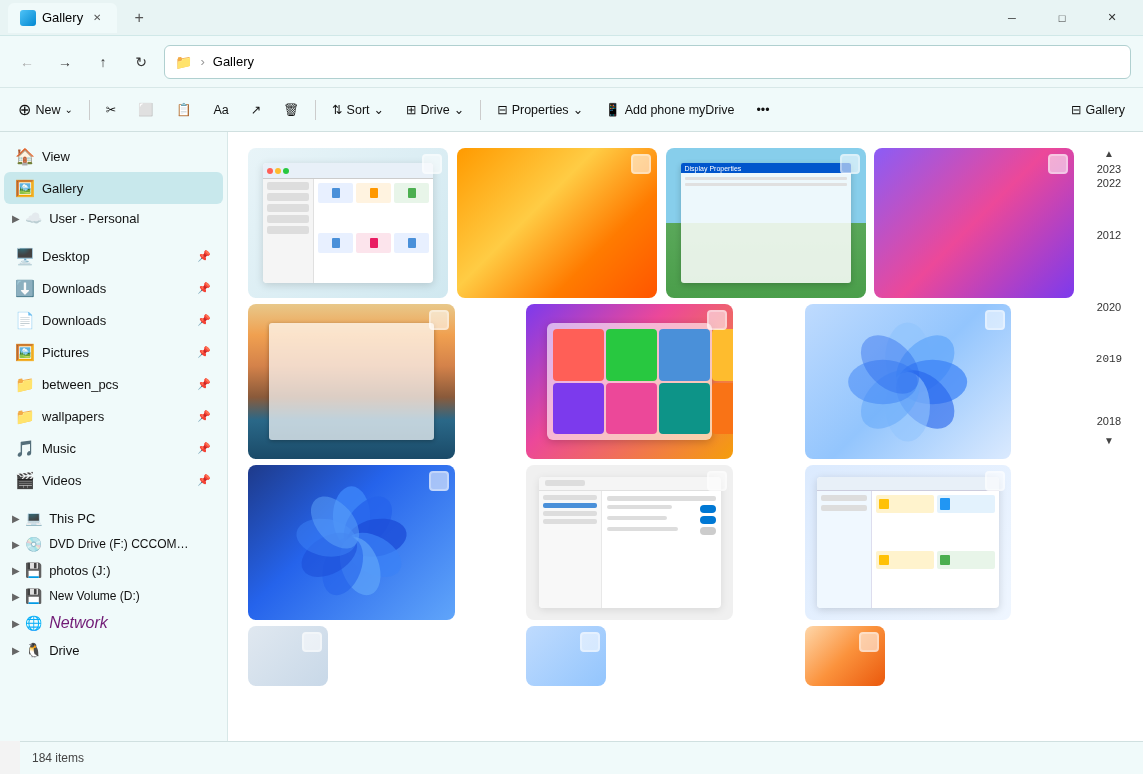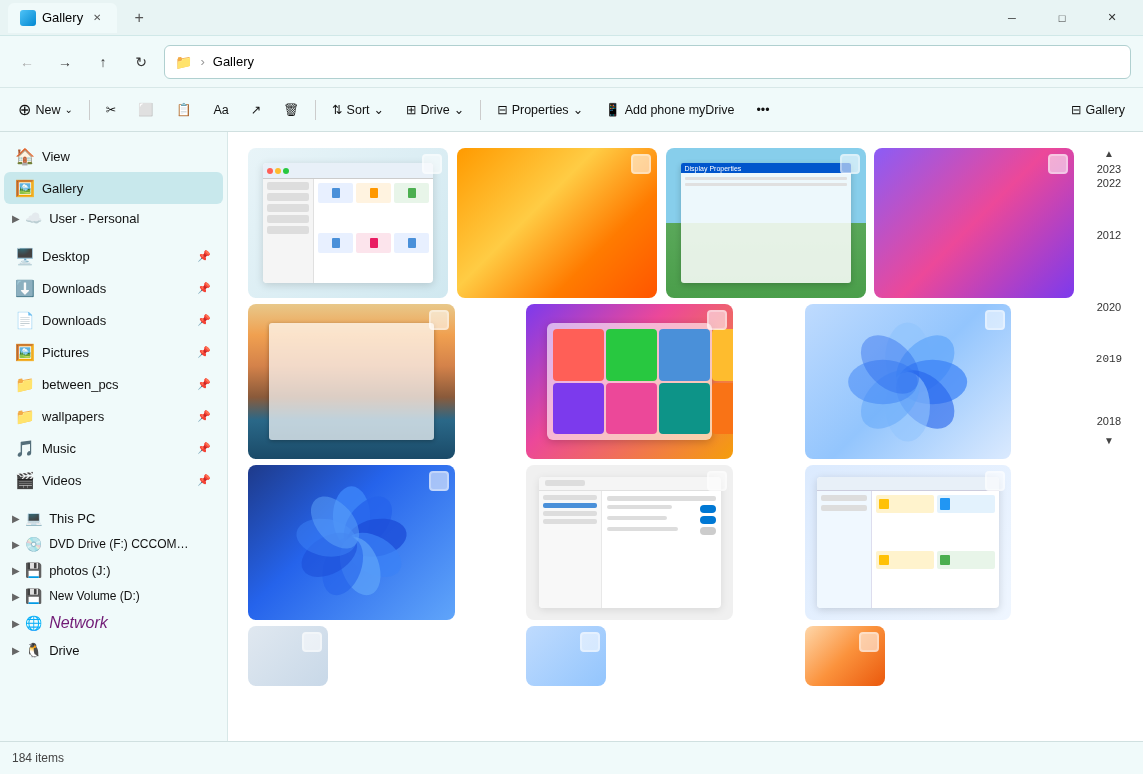--- a/index.html
+++ b/index.html
@@ -258,20 +258,21 @@
     
     .status-bar {
       height: 24px;
       background: #f0fafa;
       border-top: 1px solid #d0e0e0;
       display: flex;
       align-items: center;
       padding: 16px 12px;
       font-size: 12px;
       color: #444;
+      margin-left: 20px;
     }
   </style>
 </head>
 <body>
 
 <div class="title-bar">
   <div class="title-bar-left">
     <div class="tab">
       <span class="tab-icon"></span>
       <span>Gallery</span>

